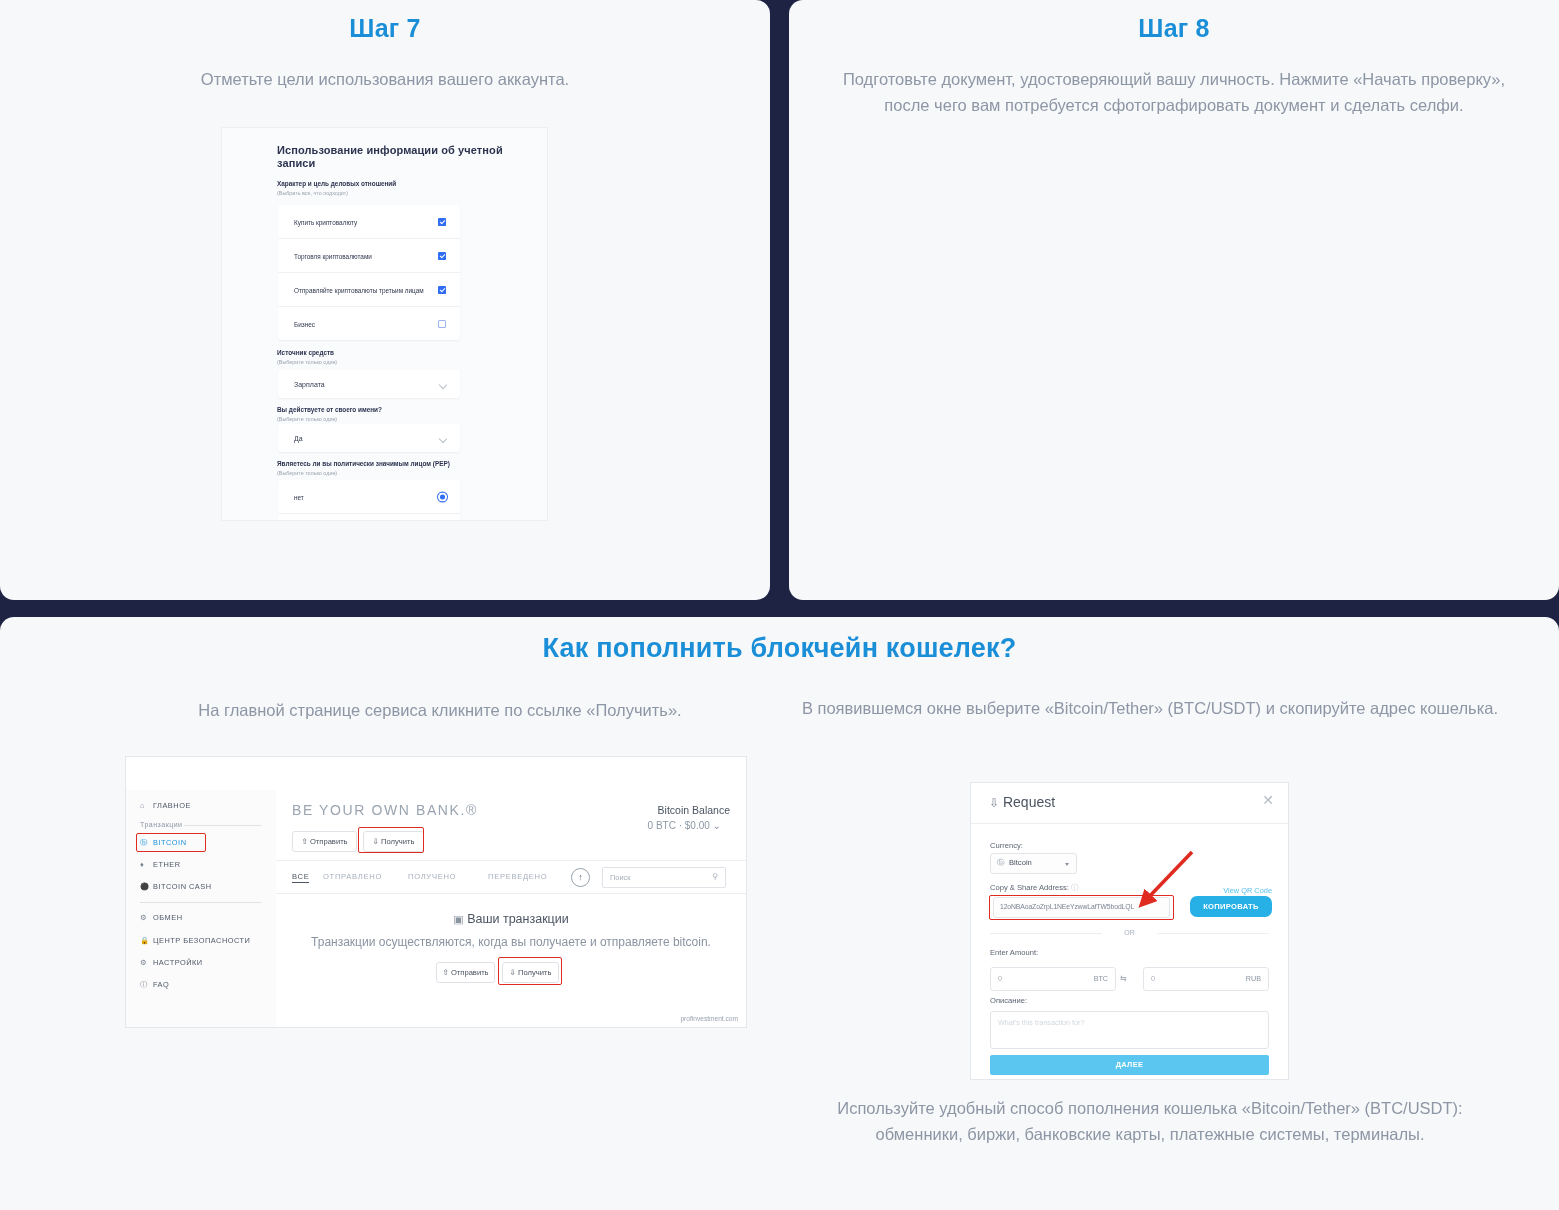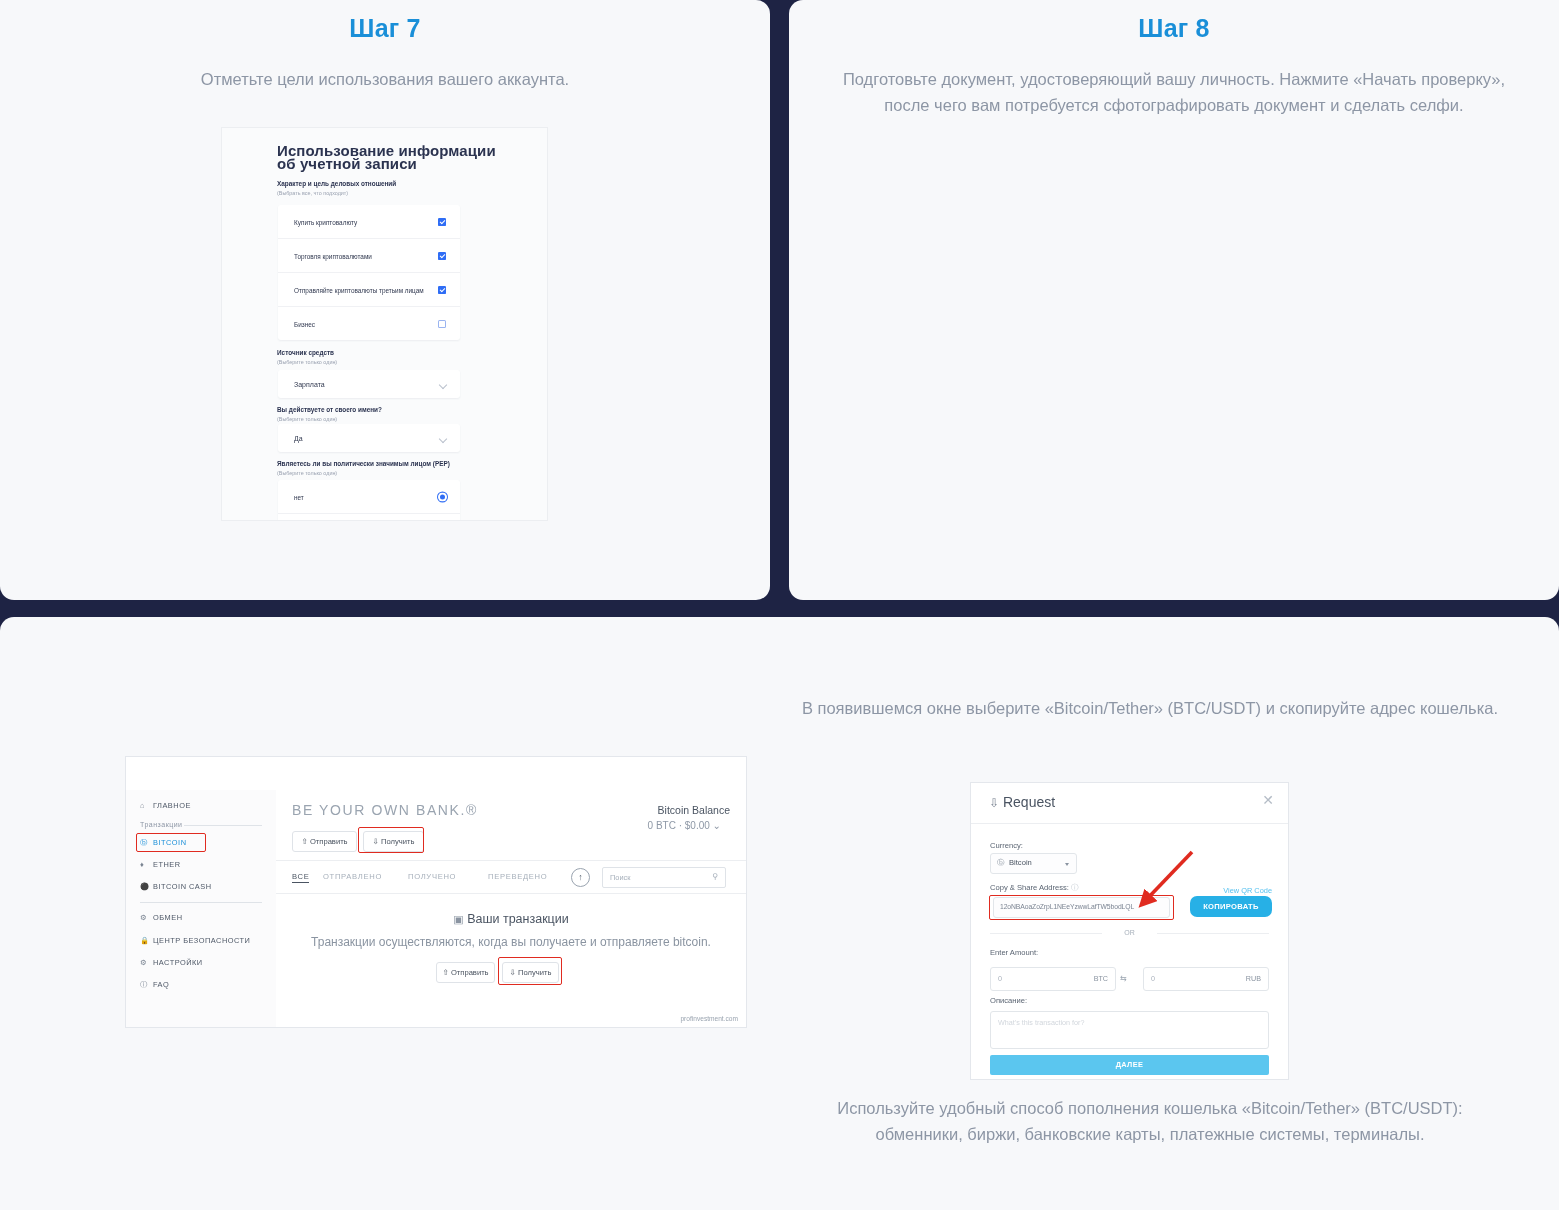--- a/index.html
+++ b/index.html
@@ -37,21 +37,21 @@
   #step8{left:789px;top:0;width:770px;height:600px;border-top-right-radius:0;}
   #bottom{left:0;top:617px;width:1559px;height:593px;border-bottom-left-radius:0;border-bottom-right-radius:0;}
 
   .shot{position:absolute;background:#ffffff;overflow:hidden;}
 
   
   #s7shot{left:222px;top:128px;width:325px;height:392px;background:#fafbfc;
           box-shadow:0 0 0 1px #eceef1;}
   #s7shot .h1{
     position:absolute;left:55px;top:16px;width:230px;
-    font-size:15px;font-weight:bold;color:#2b3350;line-height:13px;letter-spacing:.1px;
+    font-size:11px;font-weight:bold;color:#2b3350;line-height:13px;letter-spacing:.1px;
   }
   #s7shot .lbl{position:absolute;left:55px;font-size:6.4px;font-weight:bold;color:#2b3350;}
   #s7shot .hint{position:absolute;left:55px;font-size:5.4px;color:#9aa2b1;}
   #s7shot .grp{position:absolute;left:56px;width:182px;background:#fff;border-radius:3px;
                box-shadow:0 1px 2px rgba(40,50,80,.07);}
   #s7shot .row{position:relative;height:33px;border-bottom:1px solid #f0f1f4;}
   #s7shot .row:last-child{border-bottom:none;}
   #s7shot .rowtxt{position:absolute;left:16px;top:50%;transform:translateY(-50%);
                   font-size:6.4px;color:#30384f;line-height:9px;width:130px;}
   #s7shot .cbx{position:absolute;right:14px;top:50%;transform:translateY(-50%);
@@ -183,21 +183,23 @@
     </div>
   </div>
 
   <div class="card" id="step8">
     <div class="card-title" style="position:absolute;left:0;top:14px;width:770px;">Шаг 8</div>
     <div class="card-sub" style="position:absolute;left:40px;top:66px;width:690px;">Подготовьте документ, удостоверяющий вашу личность. Нажмите «Начать проверку», после чего вам потребуется сфотографировать документ и сделать селфи.</div>
 
   </div>
 
   <div class="card" id="bottom">
-
+    <div class="card-title" style="position:absolute;left:0;top:16px;width:1559px;font-size:27px;">Как пополнить блокчейн кошелек?</div>
+
+    <div class="card-sub" style="position:absolute;left:60px;top:80px;width:760px;">На главной странице сервиса кликните по ссылке «Получить».</div>
     <div class="card-sub" style="position:absolute;left:800px;top:78px;width:700px;">В появившемся окне выберите «Bitcoin/Tether» (BTC/USDT) и скопируйте адрес кошелька.</div>
 
     <div class="card-sub" style="position:absolute;left:800px;top:478px;width:700px;">Используйте удобный способ пополнения кошелька «Bitcoin/Tether» (BTC/USDT): обменники, биржи, банковские карты, платежные системы, терминалы.</div>
   </div>
 
   <div class="shot" id="bcshot">
 
     <div id="bcSide">
       <div class="sideitem" style="top:11px;">
         <span class="ic">⌂</span><span>ГЛАВНОЕ</span>

